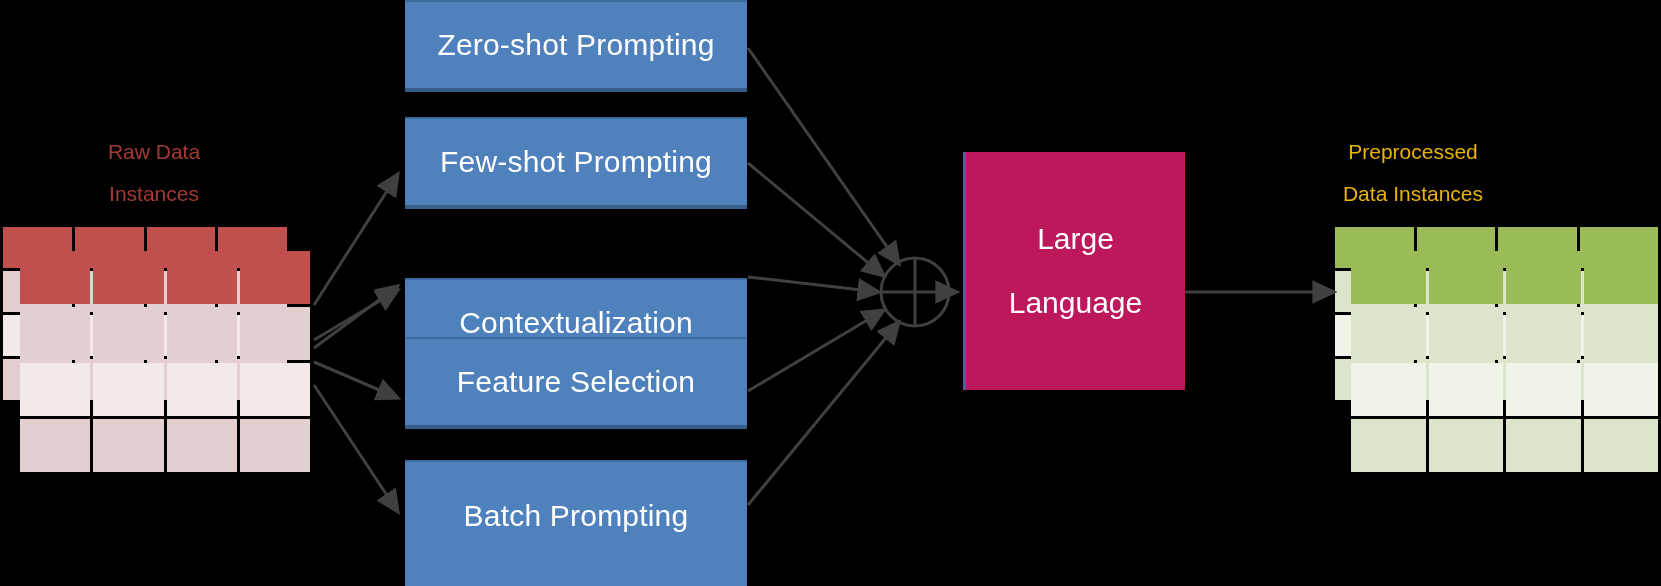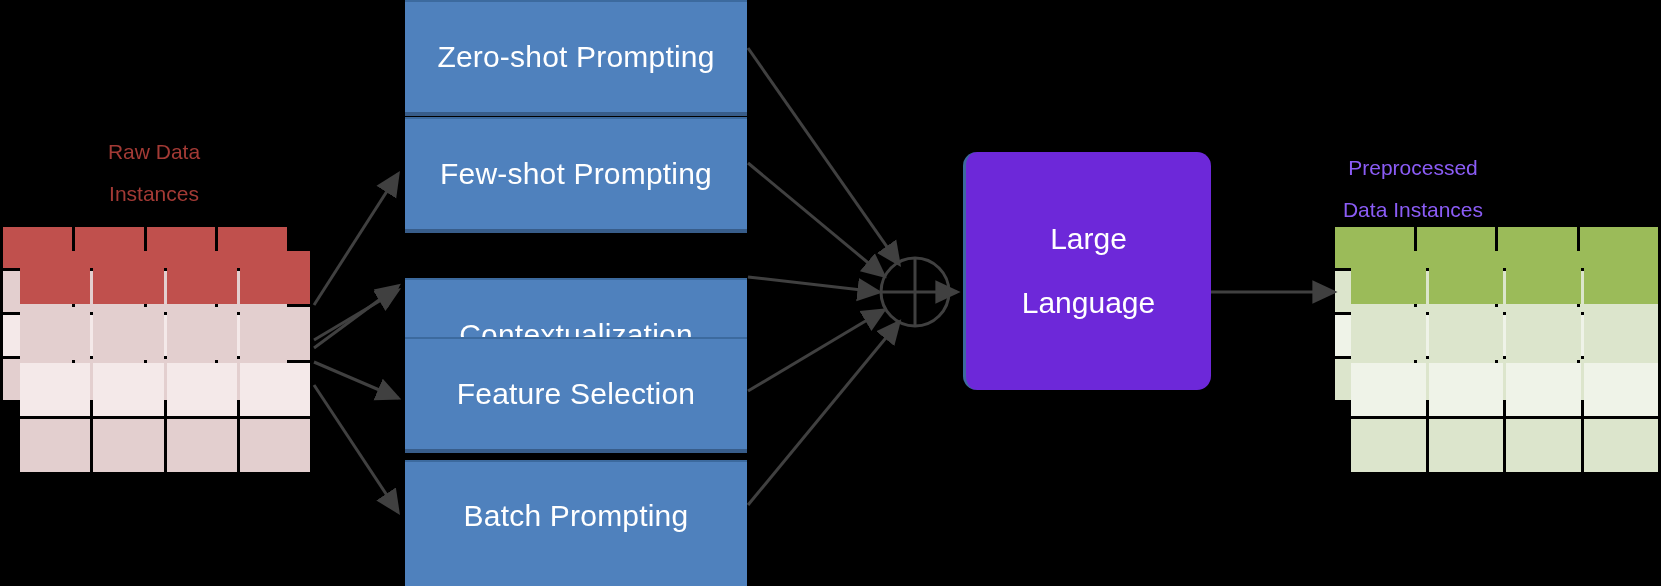--- a/index.html
+++ b/index.html
@@ -28,23 +28,23 @@
     font-family: "Liberation Sans", sans-serif;
   }
   #raw-title {
     left: 18px;
     top: 131px;
     width: 272px;
     color: #A33A35;
   }
   #pre-title {
     left: 1262px;
-    top: 147px;
+    top: 131px;
     width: 302px;
-    color: #8b5cf6;
+    color: #eab308;
   }
   .tbl {
     position: absolute;
     border-collapse: separate;
     border-spacing: 3px;
     table-layout: fixed;
   }
   .tbl td {
     padding: 0;
     border: 0;
@@ -69,21 +69,21 @@
   #pre-back td, #pre-front td { width: 25%; }
   .grn-head  { background: #9BBB59; }
   .grn-rowA  { background: #DCE5CC; }
   .grn-rowB  { background: #EFF3E8; }
 
   
   .proc-box {
     position: absolute;
     left: 405px;
     width: 342px;
-    height: 116px;
+    height: 92px;
     background: #4F81BD;
     border-top: 2px solid #3C6A9E;
     border-bottom: 4px solid #385D8A;
     box-sizing: border-box;
     display: flex;
     align-items: center;
     justify-content: center;
     color: #FFFFFF;
     font-size: 30px;
     letter-spacing: .2px;
@@ -93,33 +93,32 @@
   #proc-2 { top: 231px; margin-top: 47px; }
   #proc-3 { top: 337px; }
   #proc-4 { top: 460px; height: 126px; border-bottom: none; }
   #proc-4 .proc-label { margin-top: -16px; }
 
   
   #llm-box {
     position: absolute;
     left: 963px;
     top: 152px;
-    width: 248px;
+    width: 222px;
     height: 238px;
-    background: #6d28d9;
+    background: #be185d;
     border-left: 3px solid #3C6A9E;
     box-sizing: border-box;
     display: flex;
     flex-direction: column;
     align-items: center;
     justify-content: center;
     color: #FFFFFF;
     font-size: 30px;
     line-height: 64px;
-    border-radius: 14px;
   }
 
   
   #wires {
     position: absolute;
     left: 0;
     top: 0;
     width: 1661px;
     height: 586px;
     pointer-events: none;

